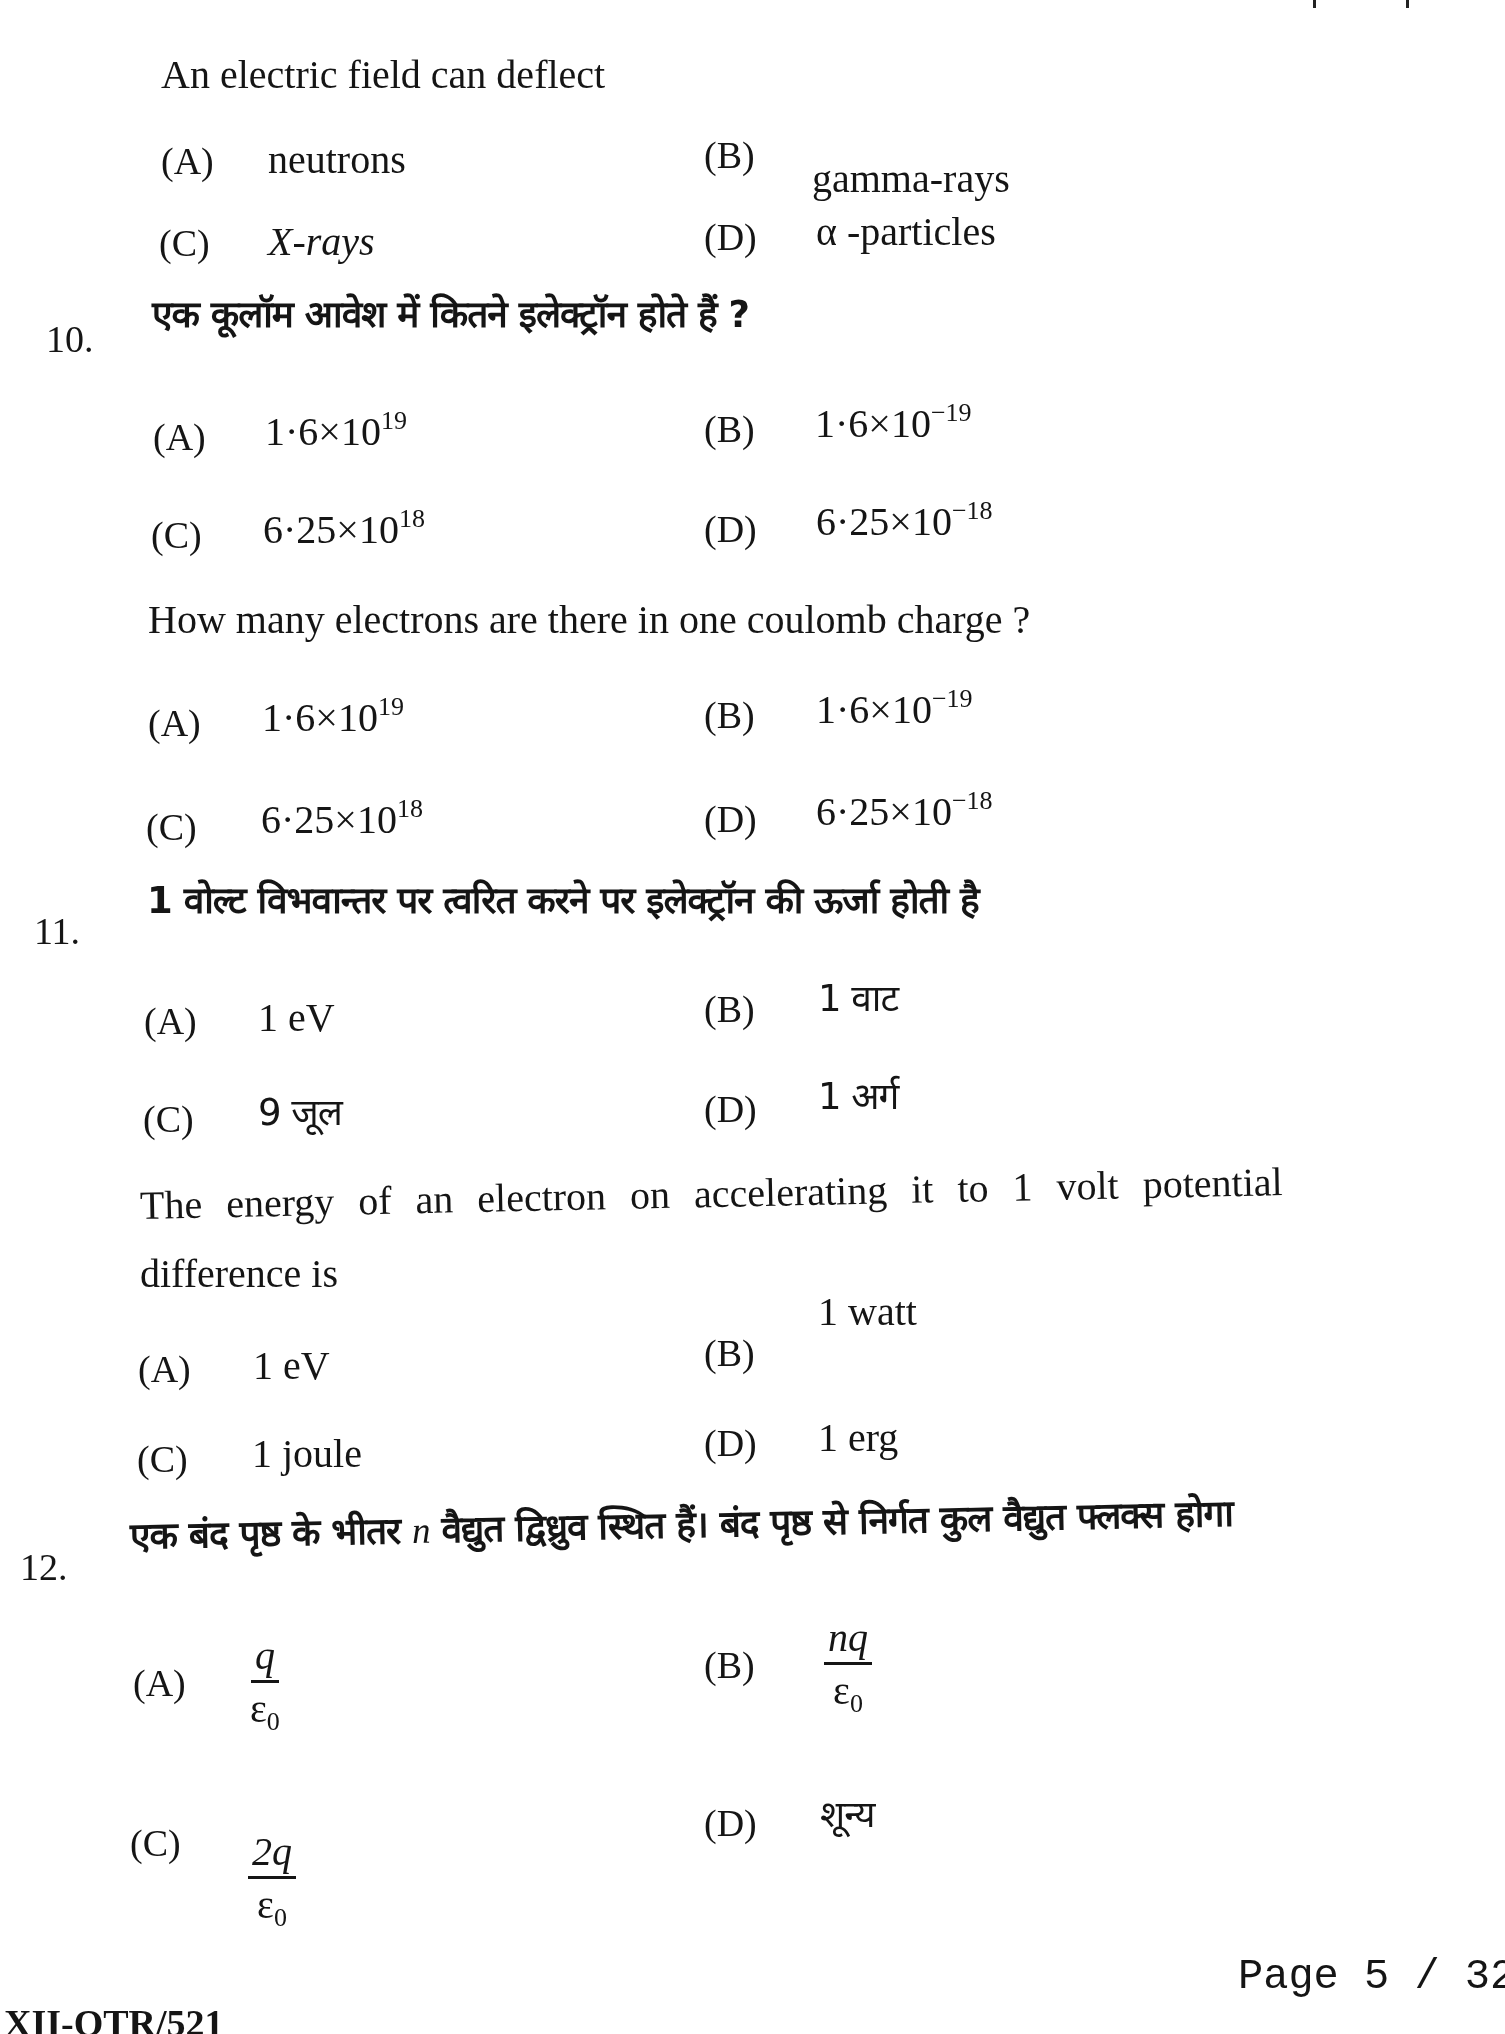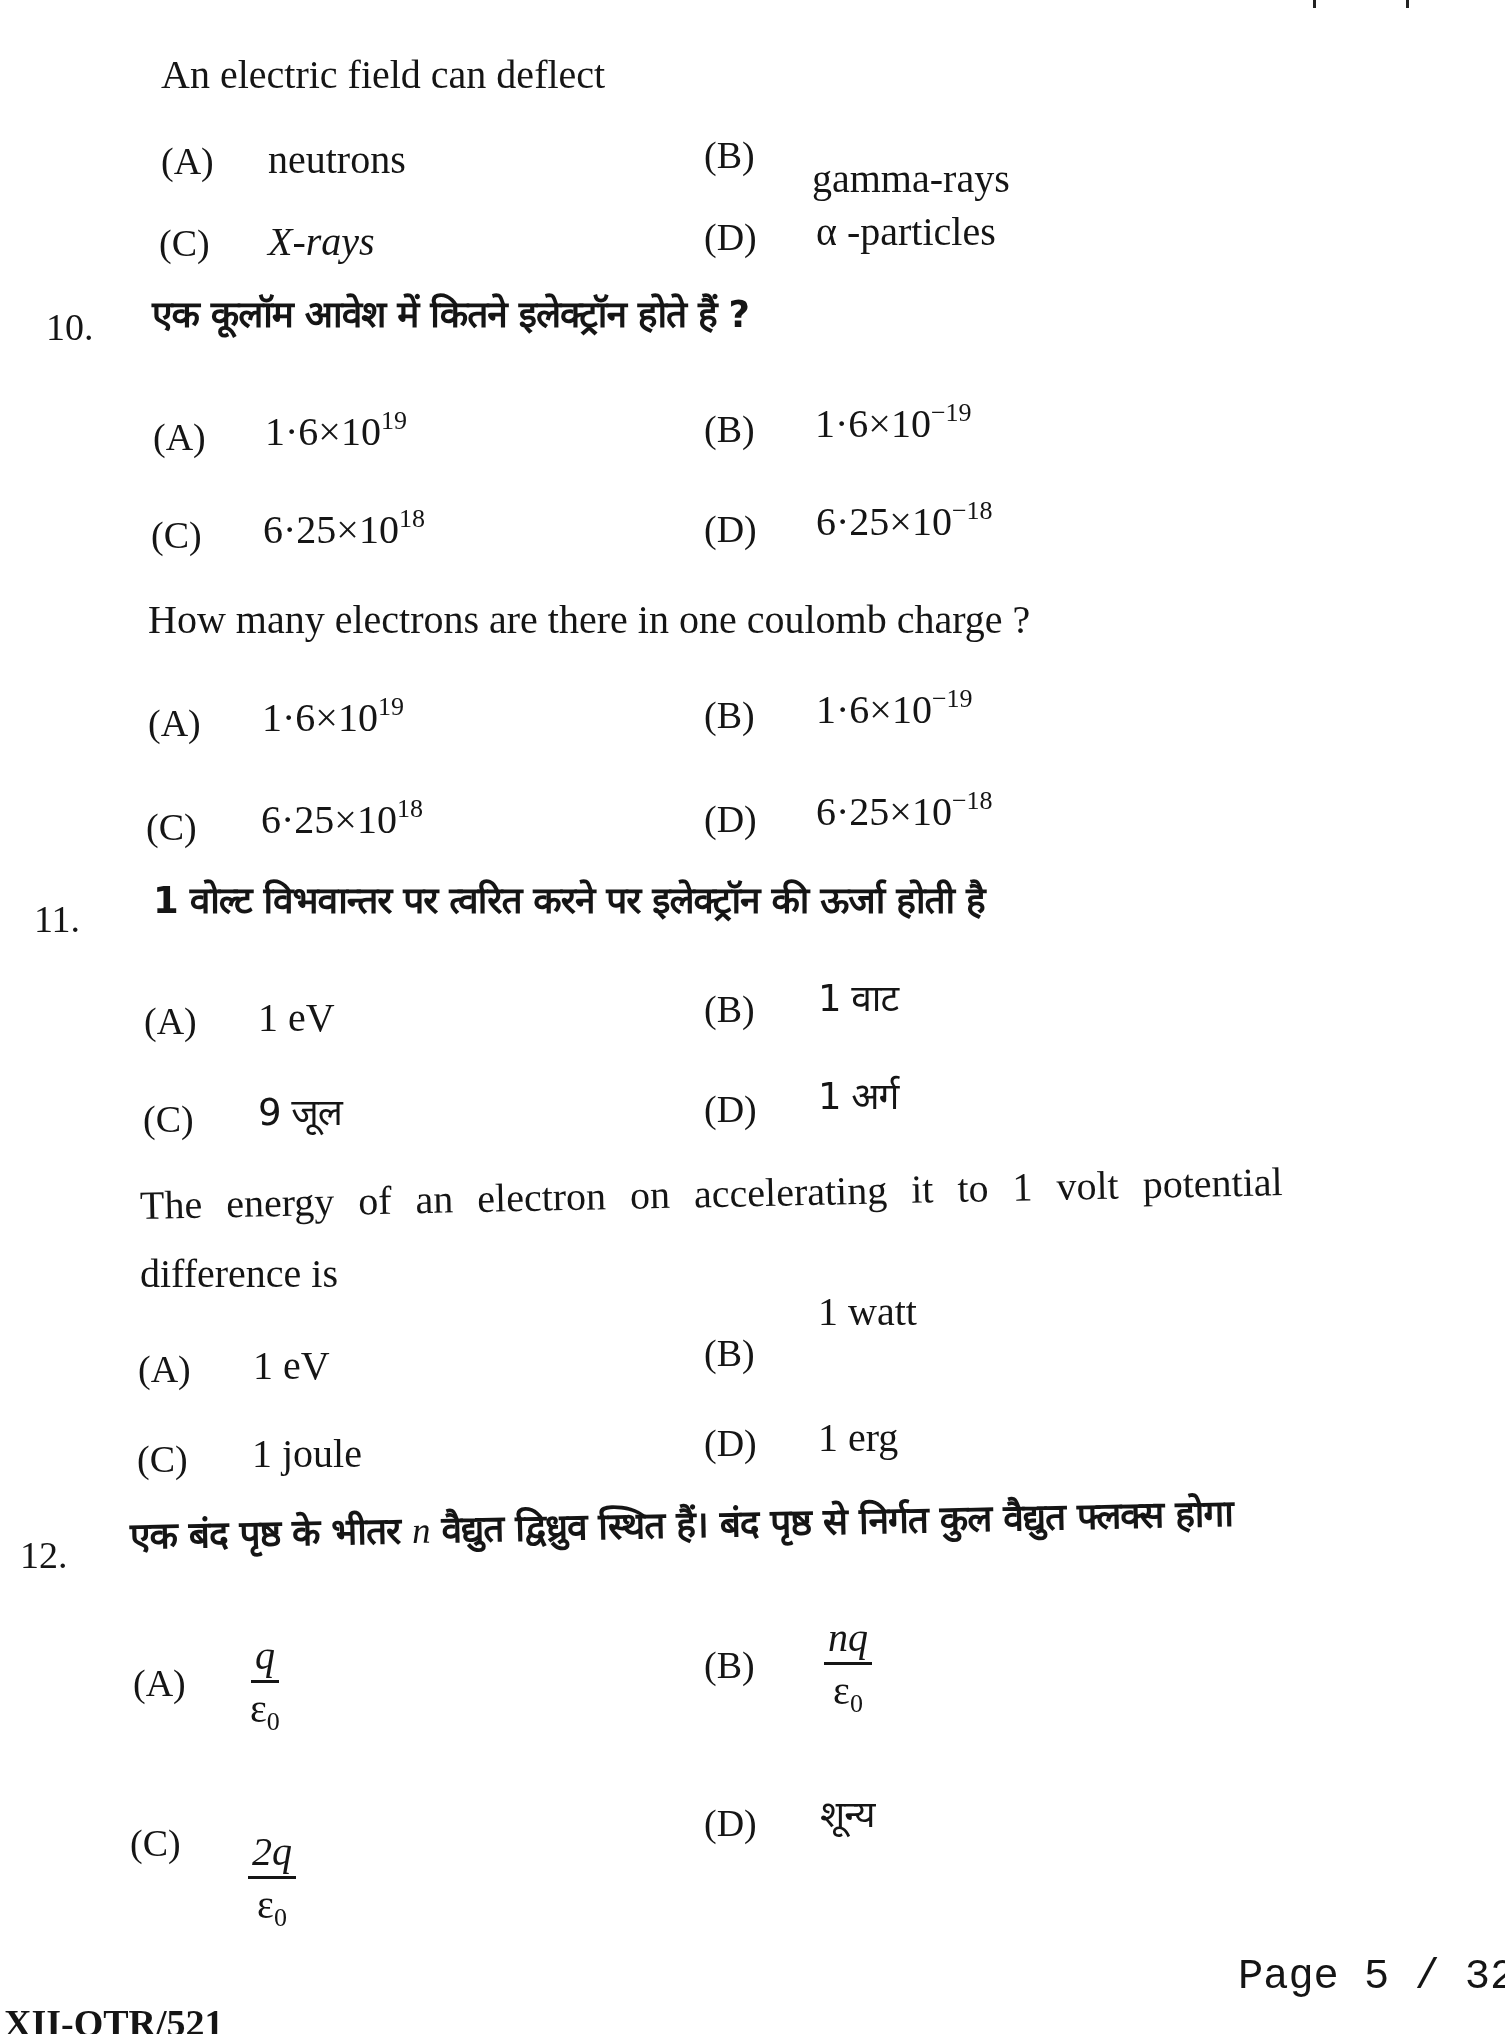--- a/index.html
+++ b/index.html
@@ -1,19 +1,19 @@
 <!DOCTYPE html>
 <html><head>
 <meta charset="utf-8">
 <style>
   html, body { margin: 0; padding: 0; background: #ffffff; }
   body { width: 1505px; height: 2034px; position: relative; overflow: hidden;
          font-family: "DejaVu Serif", "Liberation Serif", serif; color: #151515; }
   .t { position: absolute; white-space: nowrap; font-size: 38px; line-height: 1; }
-  .num { font-family: "Liberation Serif", serif; font-size: 38px; }
+  .num { font-family: "Liberation Serif", serif; font-size: 38px; margin-top: 12px; }
   .hi { font-family: "DejaVu Sans", sans-serif; font-size: 37px; font-weight: bold; letter-spacing: -1px; }
   .lbl { font-family: "Liberation Serif", serif; font-size: 38px; }
   .val { font-family: "Liberation Serif", serif; font-size: 40px; }
   sup { font-size: 26px; vertical-align: 16px; line-height: 0; }
   .frac { position: absolute; display: inline-flex; flex-direction: column; align-items: center;
           font-family: "Liberation Serif", serif; font-size: 40px; line-height: 1; }
   .frac .n { font-style: italic; padding: 0 4px 4px 4px; border-bottom: 3px solid #151515; }
   .frac .d { padding-top: 6px; }
   .frac .d sub { font-size: 26px; vertical-align: -8px; }
   .bracket { position: absolute; left: 1313px; top: -14px; width: 90px; height: 22px;
@@ -53,21 +53,21 @@
 <div class="t lbl" style="left:148px;top:704px;">(A)</div>
 <div class="t val" style="left:262px;top:698px;"><span>1·6×10</span><sup>19</sup></div>
 <div class="t lbl" style="left:704px;top:696px;">(B)</div>
 <div class="t val" style="left:816px;top:690px;"><span>1·6×10</span><sup>−19</sup></div>
 <div class="t lbl" style="left:146px;top:808px;">(C)</div>
 <div class="t val" style="left:261px;top:800px;"><span>6·25×10</span><sup>18</sup></div>
 <div class="t lbl" style="left:704px;top:800px;">(D)</div>
 <div class="t val" style="left:816px;top:792px;"><span>6·25×10</span><sup>−18</sup></div>
 
 <div class="t num" style="left:34px;top:900px;">11.</div>
-<div class="t hi" style="left:153px;top:882px;">1 वोल्ट विभवान्तर पर त्वरित करने पर इलेक्ट्रॉन की ऊर्जा होती है</div>
+<div class="t hi" style="left:147px;top:882px;">1 वोल्ट विभवान्तर पर त्वरित करने पर इलेक्ट्रॉन की ऊर्जा होती है</div>
 
 <div class="t lbl" style="left:144px;top:1002px;">(A)</div>
 <div class="t val" style="left:258px;top:998px;">1 eV</div>
 <div class="t lbl" style="left:704px;top:990px;">(B)</div>
 <div class="t hi" style="left:818px;top:980px;font-weight:normal;">1 वाट</div>
 <div class="t lbl" style="left:143px;top:1100px;">(C)</div>
 <div class="t hi" style="left:258px;top:1094px;font-weight:normal;">9 जूल</div>
 <div class="t lbl" style="left:704px;top:1090px;">(D)</div>
 <div class="t hi" style="left:818px;top:1078px;font-weight:normal;">1 अर्ग</div>
 

